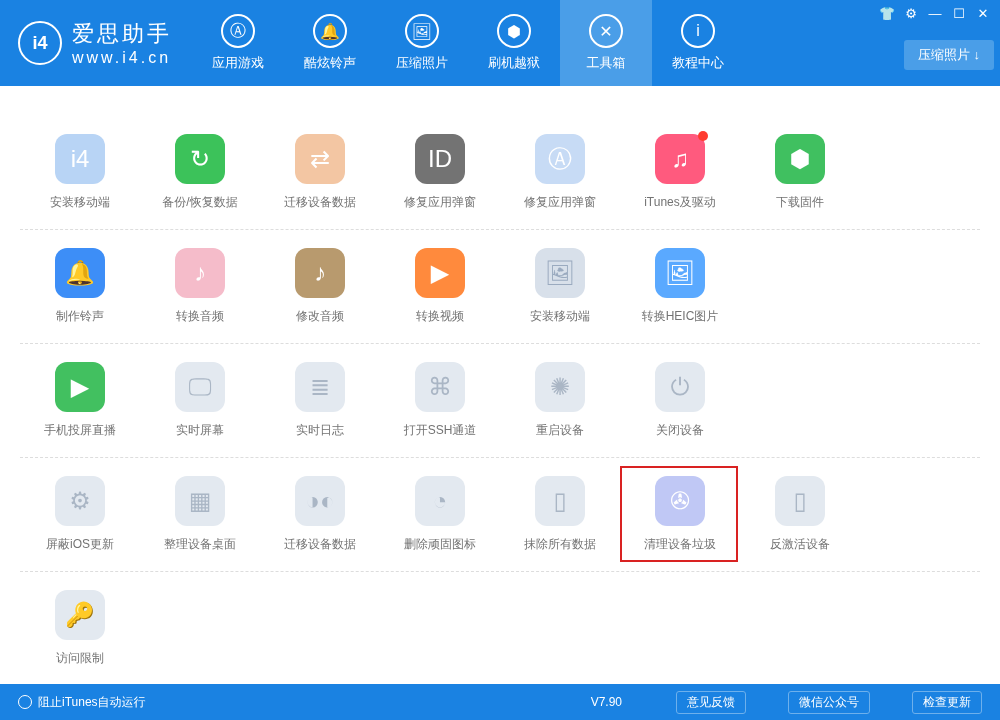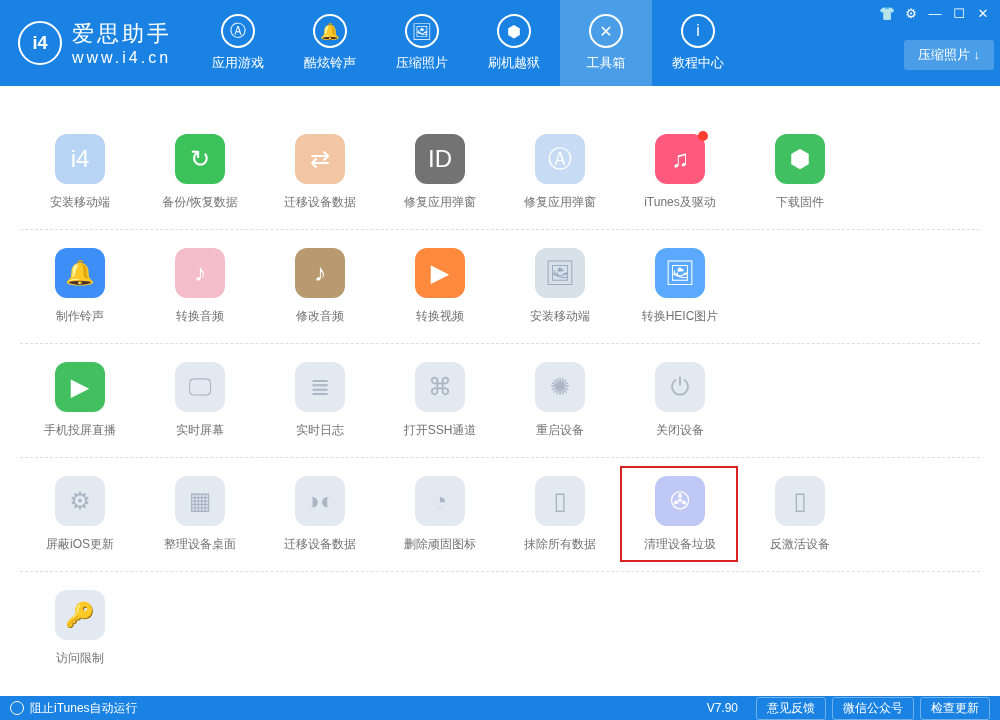--- a/index.html
+++ b/index.html
@@ -45,25 +45,25 @@
   .c-pink-l { background: #f5bcca; }
   .c-brown { background: #b89a6e; }
   .c-orange { background: #ff8a3d; }
   .c-gray { background: #d8e0ea; color:#9aaabf;}
   .c-blue-m { background: #5aa9ff; }
   .c-green-c { background: #42c060; }
   .c-purple { background: #c0c8f5; }
   .c-gray-l { background: #e3e9f0; color:#aab6c5;}
 
   
-  .footer { position: absolute; bottom: 0; left: 0; right: 0; height: 24px; background: #1a82e2; display: flex; align-items: center; color: #fff; font-size: 12px; padding: 0 10px; }
+  .footer { position: absolute; bottom: 0; left: 0; right: 0; height: 36px; background: #1a82e2; display: flex; align-items: center; color: #fff; font-size: 12px; padding: 0 18px; gap: 24px; }
   .footer-left { display: flex; align-items: center; gap: 6px; }
   .spacer { flex: 1; }
   .version { margin-right: 12px; margin-left: 42px; }
-  .footer-btn { border: 1px solid #6db0ec; padding: 2px 10px; margin-left: 6px; border-radius: 3px; cursor: pointer; }
+  .footer-btn { border: 1px solid #6db0ec; padding: 2px 10px; margin-left: 18px; border-radius: 3px; cursor: pointer; }
   .radio-ring{ width:14px;height:14px;border:1.5px solid #fff;border-radius:50%; display:inline-block;}
 </style>
 </head>
 <body>
 
 <div class="header">
   <div class="logo">
     <div class="logo-circle">i4</div>
     <div class="logo-text">
       <div class="logo-name">爱思助手</div>

